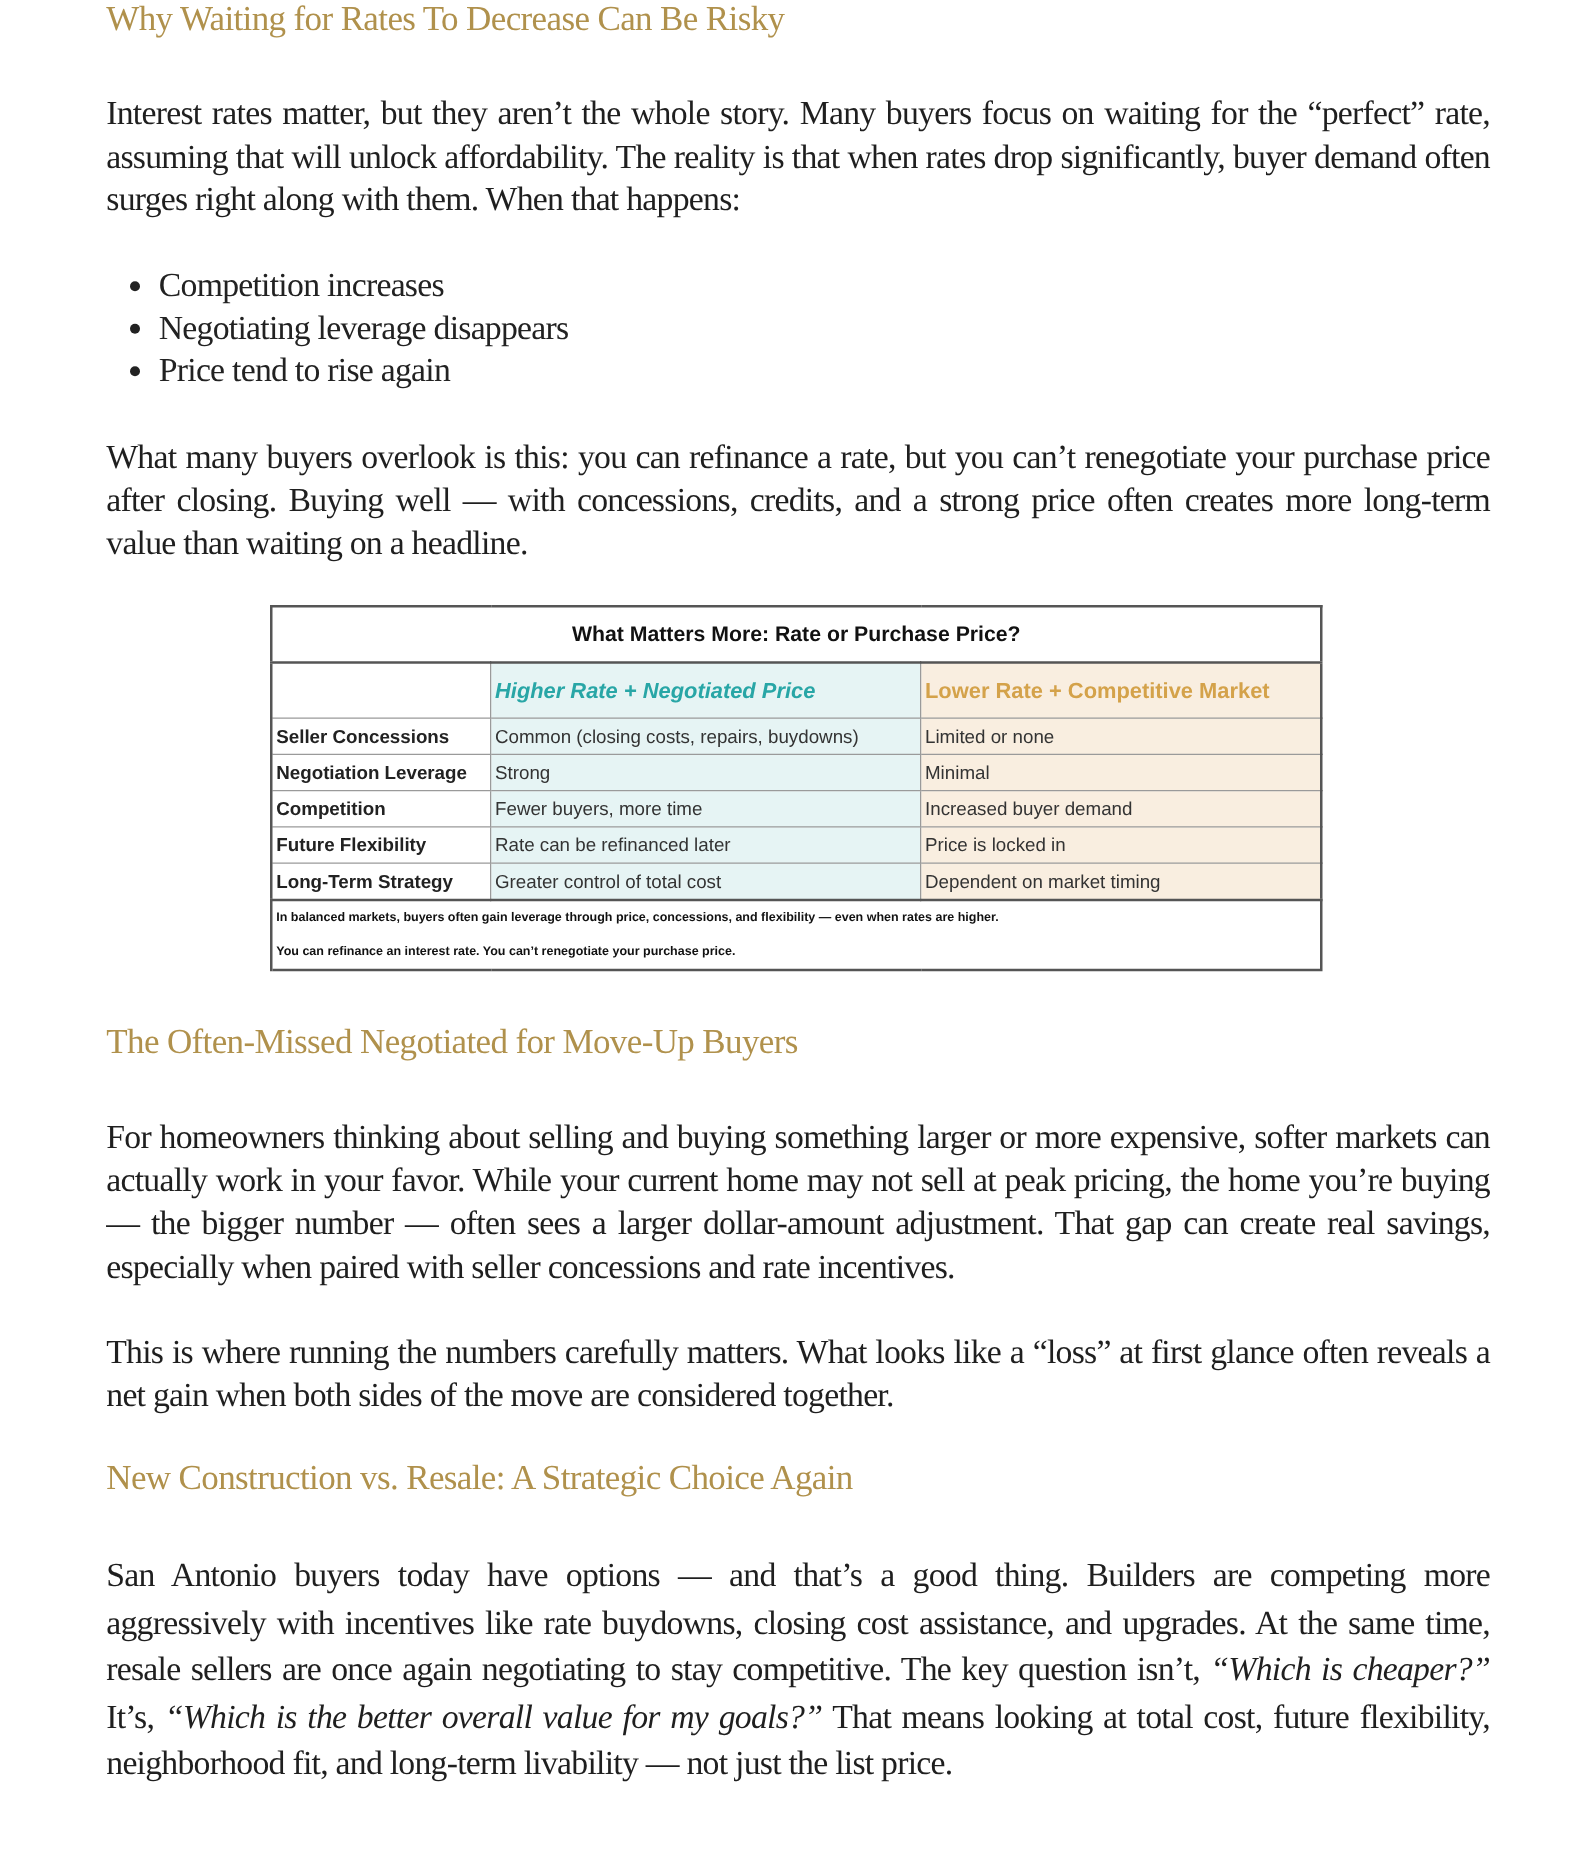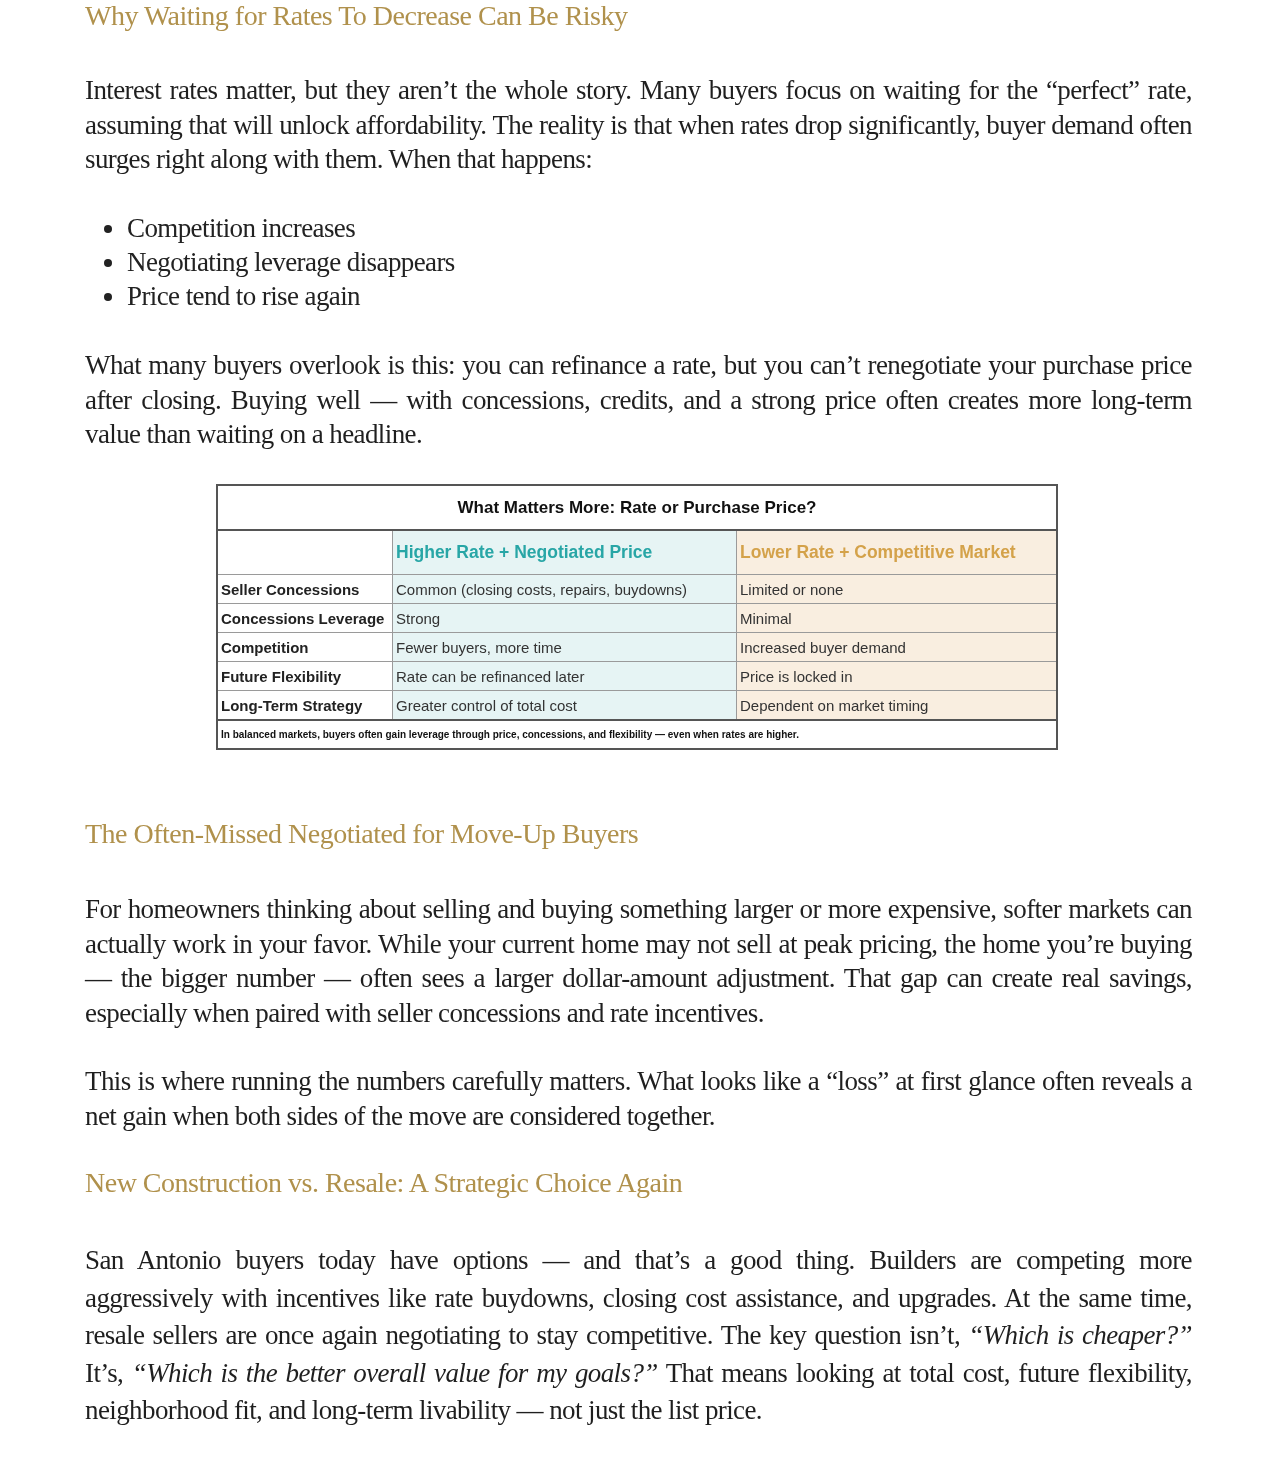--- a/index.html
+++ b/index.html
@@ -9,21 +9,21 @@
   p { font-size: 27px; line-height: 34.5px; margin: 0; text-align: justify; letter-spacing: -0.6px; color: #1f1f1f; }
   ul { margin: 0; padding-left: 42px; font-size: 27px; line-height: 34px; letter-spacing: -0.6px; }
   ul li { padding-left: 0; }
   .abs { position: absolute; left: 0; width: 1107px; }
   .italic { font-style: italic; }
 
   table.cmp { position: absolute; left: 216px; top: 484px; width: 842px; border-collapse: collapse; font-family: "Liberation Sans", "DejaVu Sans", sans-serif; font-size: 15px; color: #333; border: 2px solid #555; }
   table.cmp td, table.cmp th { border: 1px solid #9a9a9a; padding: 0 3px; height: 28px; text-align: left; white-space: nowrap; }
   table.cmp .title-cell { text-align: center; font-weight: bold; font-size: 17px; color: #111; height: 43px; background: #fff; border-bottom: 2px solid #555; }
   table.cmp .hdr { height: 43px; font-weight: bold; font-size: 17.5px; }
-  table.cmp .hdr-a { color: #28a6a6; background: #e6f4f4; }
+  table.cmp .hdr-a { color: #28a6a6; background: #e6f4f4; font-style: italic; }
   table.cmp .hdr-b { color: #d4a24a; background: #f9eee0; margin-left: 44px; }
   table.cmp .label { font-weight: bold; background: #fff; color: #222; width: 168px; }
   table.cmp .col-a { background: #e6f4f4; width: 337px; }
   table.cmp .col-b { background: #f9eee0; }
   table.cmp .note { font-weight: bold; font-size: 10px; color: #111; background: #fff; border-left: 2px solid #555; border-right: 2px solid #555; border-top: none; border-bottom: none; height: 27px; }
   table.cmp tr.note-first .note { border-top: 2px solid #555; }
 </style>
 </head>
 <body>
 
@@ -60,21 +60,21 @@
     <td class="hdr label"></td>
     <td class="hdr hdr-a">Higher Rate + Negotiated Price</td>
     <td class="hdr hdr-b">Lower Rate + Competitive Market</td>
   </tr>
   <tr>
     <td class="label">Seller Concessions</td>
     <td class="col-a">Common (closing costs, repairs, buydowns)</td>
     <td class="col-b">Limited or none</td>
   </tr>
   <tr>
-    <td class="label">Concessions Leverage</td>
+    <td class="label">Negotiation Leverage</td>
     <td class="col-a">Strong</td>
     <td class="col-b">Minimal</td>
   </tr>
   <tr>
     <td class="label">Competition</td>
     <td class="col-a">Fewer buyers, more time</td>
     <td class="col-b">Increased buyer demand</td>
   </tr>
   <tr>
     <td class="label">Future Flexibility</td>
@@ -82,14 +82,17 @@
     <td class="col-b">Price is locked in</td>
   </tr>
   <tr>
     <td class="label">Long-Term Strategy</td>
     <td class="col-a">Greater control of total cost</td>
     <td class="col-b">Dependent on market timing</td>
   </tr>
   <tr class="note-first">
     <td colspan="3" class="note">In balanced markets, buyers often gain leverage through price, concessions, and flexibility — even when rates are higher.</td>
   </tr>
+  <tr>
+    <td colspan="3" class="note">You can refinance an interest rate. You can’t renegotiate your purchase price.</td>
+  </tr>
 </tbody>
   </table>
 
 </body></html>

